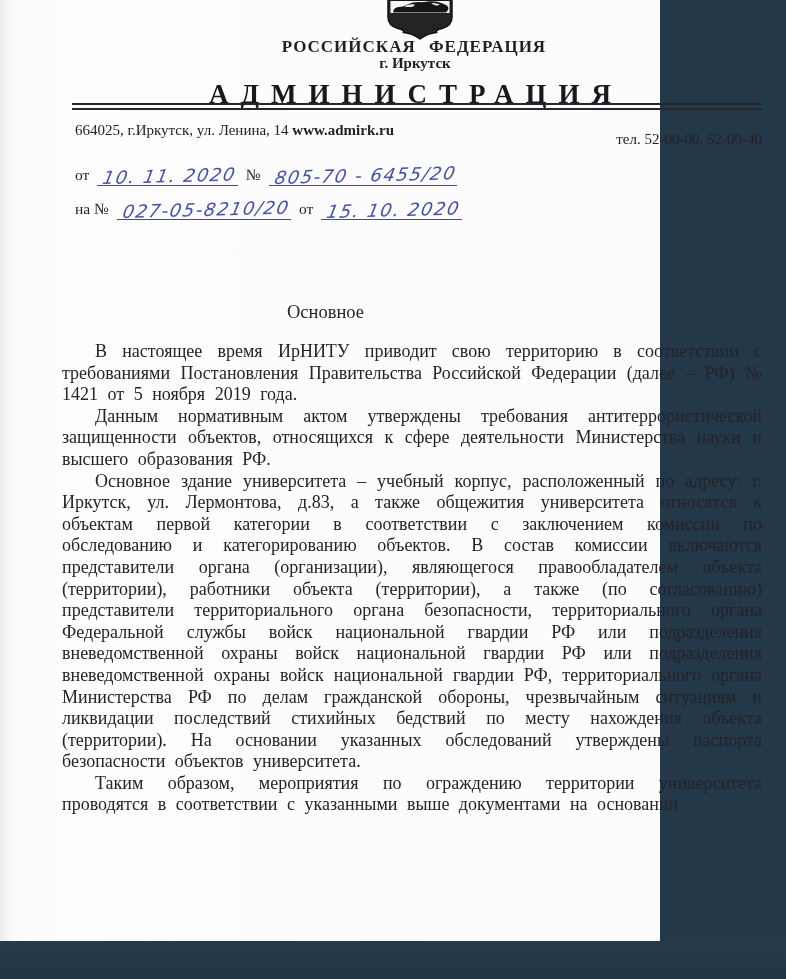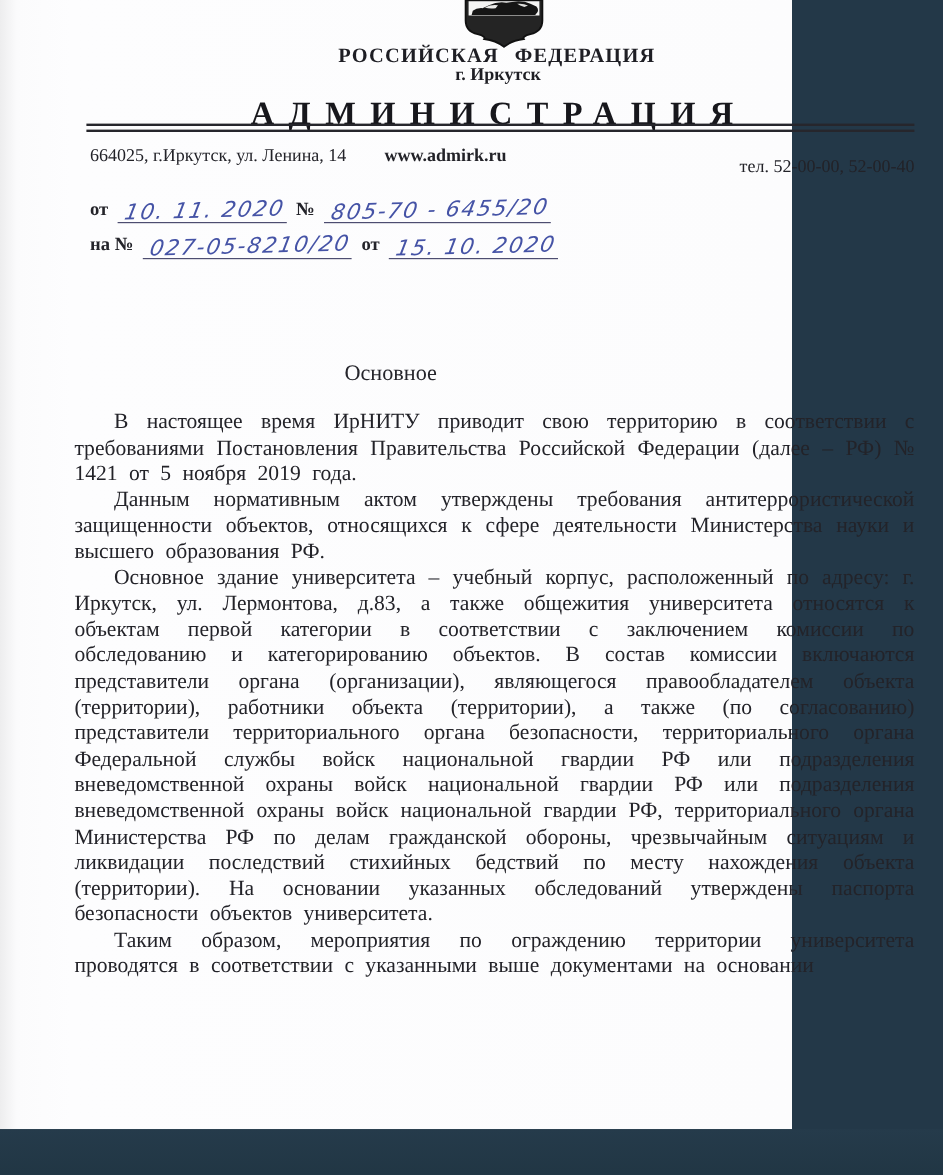--- a/index.html
+++ b/index.html
@@ -54,32 +54,32 @@
     position: absolute; top: 103px; left: 72px; width: 690px; height: 7px;
     border-top: 2.5px solid #26262c;
     border-bottom: 2px solid #26262c;
   }
 
   .meta-row {
     position: absolute; top: 122px; left: 75px; width: 687px;
     display: flex; justify-content: space-between; align-items: flex-start;
     font-size: 15px; color: #222228;
   }
-  .addr span { margin-right: 28px; }
+  .addr span { }
   .addr .site { margin-right: 0; font-weight: bold; }
   .phone { margin-top: 9px; font-size: 15px; }
 
   
   .refs {
     position: absolute; top: 156px; left: 75px;
     font-size: 15.5px; color: #24242a;
   }
   .ref-line { display: flex; align-items: flex-end; height: 30px; }
-  .ref-line + .ref-line { margin-top: 4px; align-items: center; }
-  .lbl { padding-bottom: 2px; white-space: nowrap; font-weight: bold; }
+  .ref-line + .ref-line { margin-top: 4px; }
+  .lbl { padding-bottom: 2px; white-space: nowrap; }
   .slot {
     display: inline-block;
     border-bottom: 1.6px solid #4d4d70;
     margin: 0 8px; padding: 0 4px 0px 4px;
     text-align: left; white-space: nowrap;
   }
   .hand {
     display: inline-block;
     font-family: "DejaVu Sans", sans-serif;
     font-style: italic;

